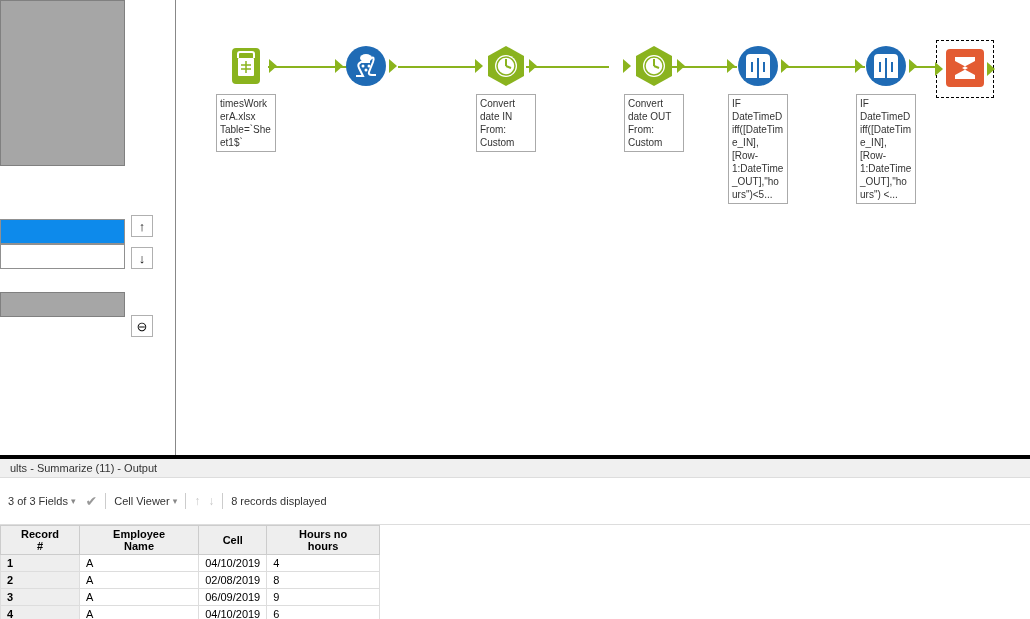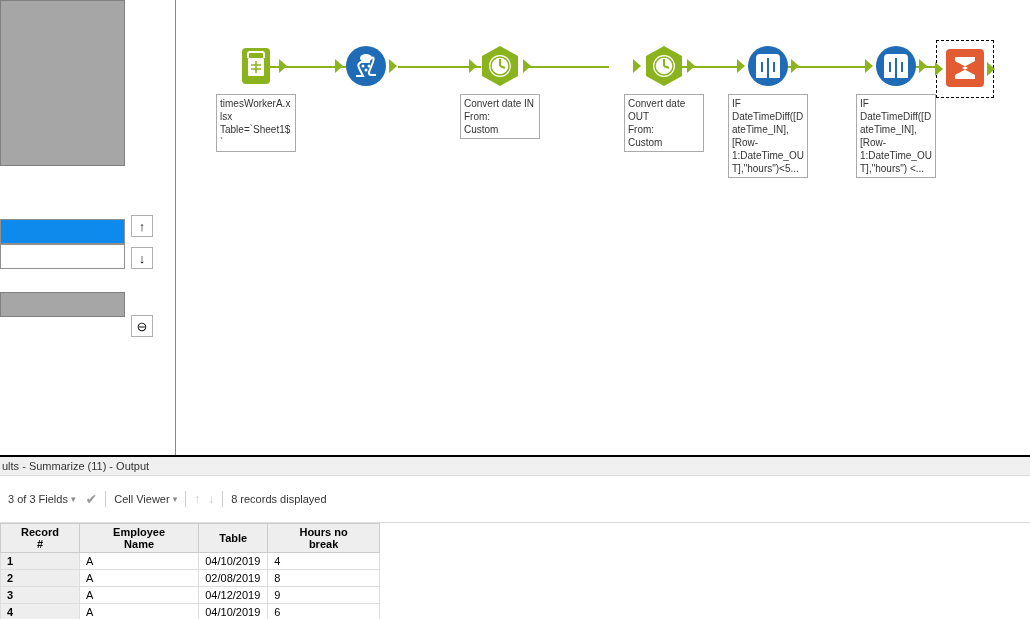--- a/index.html
+++ b/index.html
@@ -100,45 +100,45 @@
     }
     .anchor-in { left: -9px; border-top: 7px solid transparent; border-bottom: 7px solid transparent; border-left: 8px solid #8bb41d; }
     .anchor-out { right: -9px; border-top: 7px solid transparent; border-bottom: 7px solid transparent; border-left: 8px solid #8bb41d; }
     .tool-label {
       font-size: 10px;
       background: #fff;
       border: 1px solid #aaa;
       padding: 2px 3px;
       text-align: left;
       line-height: 1.3;
-      width: 80px;
+      width: 60px;
       word-wrap: break-word;
       margin: 0 auto;
       color: #333;
     }
     .connector {
       position: absolute;
       height: 2px;
       background: #8ab31e;
       top: 66px;
     }
     .selected-box {
       position: absolute;
       border: 1px dashed #000;
       top: 40px;
       width: 58px;
       height: 58px;
     }
     
     .results-header {
       background: #f0f0f0;
-      padding: 3px 2px;
+      padding: 3px 10px;
       font-size: 11px;
       color: #333;
-      border-top: 2px solid #000000;
+      border-top: 4px solid #000000;
       border-bottom: 1px solid #ddd;
     }
     .results-toolbar {
       display: flex;
       align-items: center;
       padding: 15px 8px;
       gap: 8px;
       border-bottom: 1px solid #ddd;
     }
     .tb-item { font-size: 11px; color: #333; display: inline-flex; align-items: center; gap: 3px; }
@@ -218,21 +218,21 @@
           <rect x="18" y="14" width="8" height="5" fill="#fff"></rect>
           <circle cx="19" cy="22" r="1.5" fill="#fff"></circle>
           <circle cx="25" cy="22" r="1.5" fill="#fff"></circle>
           <circle cx="22" cy="26" r="1.5" fill="#fff"></circle>
         </svg>
         <div class="anchor-in"></div>
         <div class="anchor-out"></div>
       </div>
     </div>
 
-    <div class="tool-node" style="left:284px">
+    <div class="tool-node" style="left:300px">
       <div class="tool-icon">
         <svg width="44" height="44" viewBox="0 0 44 44">
           <polygon points="22,2 40,12 40,32 22,42 4,32 4,12" fill="#8ab31e"></polygon>
           <circle cx="22" cy="22" r="11" fill="#fff"></circle>
           <circle cx="22" cy="22" r="9" fill="none" stroke="#8ab31e" stroke-width="1.5"></circle>
           <line x1="22" y1="22" x2="22" y2="15" stroke="#8ab31e" stroke-width="2"></line>
           <line x1="22" y1="22" x2="27" y2="24" stroke="#8ab31e" stroke-width="2"></line>
         </svg>
         <div class="anchor-in"></div>
         <div class="anchor-out"></div>
@@ -313,41 +313,41 @@
   <span class="arrow-icon">↓</span>
   <span class="tb-sep"></span>
   <span class="tb-item">8 records displayed</span>
 </div>
 
 <table class="results-table">
   <thead>
     <tr>
       <th class="row-num-col">Record #</th>
       <th>Employee Name</th>
-      <th>Table</th>
-      <th>Hours no break</th>
+      <th>Cell</th>
+      <th>Hours no hours</th>
     </tr>
   </thead>
   <tbody>
     <tr>
       <td class="row-num">1</td>
       <td>A</td>
       <td>04/10/2019</td>
       <td>4</td>
     </tr>
     <tr>
       <td class="row-num">2</td>
       <td>A</td>
       <td>02/08/2019</td>
       <td>8</td>
     </tr>
     <tr>
       <td class="row-num">3</td>
       <td>A</td>
-      <td>04/12/2019</td>
+      <td>06/09/2019</td>
       <td>9</td>
     </tr>
     <tr>
       <td class="row-num">4</td>
       <td>A</td>
       <td>04/10/2019</td>
       <td>6</td>
     </tr>
     <tr>
       <td class="row-num">5</td>

